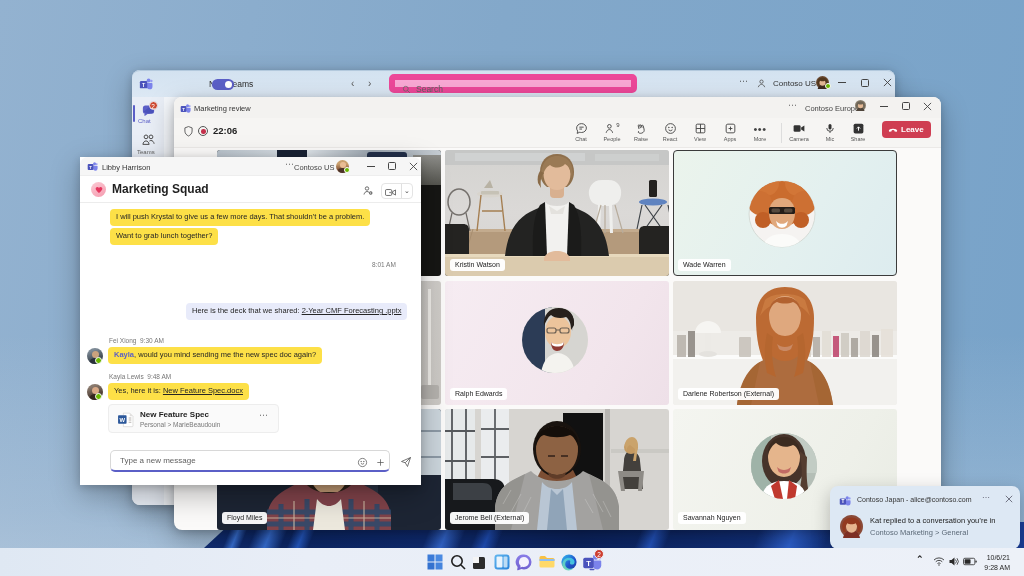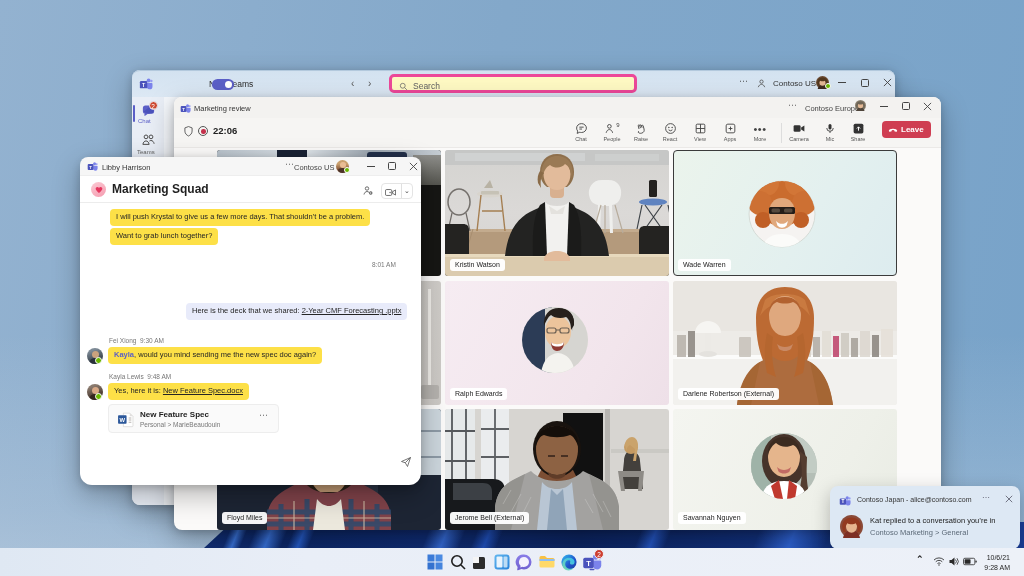--- a/index.html
+++ b/index.html
@@ -31,21 +31,21 @@
 
 .mbtn { position:absolute; width:30px; text-align:center; color:#444; }
 .mbtn .ic { height:15px; display:flex; align-items:center; justify-content:center; }
 .mbtn .lb { font-size:5.5px; color:#555; margin-top:0px; }
 
 
 .tile { position:absolute; border-radius:3px; overflow:hidden; }
 .nlabel { position:absolute; left:5px; bottom:5px; background:rgba(255,255,255,0.96); border-radius:3px; font-size:7px; color:#222; padding:2px 5px; line-height:1.2; white-space:nowrap; }
 
 
-#chatwin { left:80px; top:157px; width:341px; height:328px; background:#ffffff; border-radius:12px; }
+#chatwin { left:80px; top:157px; width:341px; height:328px; background:#ffffff; border-radius:0; }
 #chatwin .titlebar { position:absolute; left:0; top:0; right:0; height:19px; background:#f6f6f6; border-radius:8px 8px 0 0; border-bottom:1px solid #eee; }
 
 .bubble { position:absolute; background:#fde047; border-radius:4px; font-size:7.5px; color:#252525; padding:3px 6px; line-height:1.45; }
 .bubble.me { background:#e8ebfa; }
 
 
 #toast { position:absolute; left:830px; top:486px; width:190px; height:63px; background:#dde8f4; border-radius:8px; box-shadow:0 6px 18px rgba(0,0,0,0.25); }
 
 
 #taskbar { position:absolute; left:0; top:548px; width:1024px; height:28px; background:linear-gradient(90deg,#dfe8f3,#e9eef7 30%,#edf1f8); }
@@ -79,21 +79,21 @@
       <text x="7.8" y="16.6" font-size="9" font-weight="bold" fill="#fff" text-anchor="middle" font-family="Liberation Sans">T</text>
     </svg>
     <div class="abs" style="left:33px;top:9px;font-size:8.5px;color:#2b2b2b;margin-left:44px;">New Teams</div>
 
     <div class="abs" style="left:80px;top:8.5px;width:22px;height:11px;border-radius:6px;background:#5b5fc7;"></div>
     <div class="abs" style="left:93px;top:10.5px;width:7px;height:7px;border-radius:50%;background:#fff;"></div>
 
     <div class="abs" style="left:219px;top:8px;font-size:10px;color:#555;">‹</div>
     <div class="abs" style="left:236px;top:8px;font-size:10px;color:#555;">›</div>
 
-    <div class="abs" style="left:257px;top:4px;width:248px;height:19px;background:#fef9c3;border-radius:5px;border:3px solid #ec4899;">
+    <div class="abs" style="left:257px;top:4px;width:248px;height:19px;background:#f9a8d4;border-radius:5px;border:6px solid #ec4899;">
       <svg style="position:absolute;left:7px;top:4.5px" width="9" height="9" viewBox="0 0 24 24" fill="none" stroke="#666" stroke-width="2">
           <circle cx="10" cy="10" r="6.5"></circle>
           <line x1="15" y1="15" x2="21" y2="21"></line>
         </svg>
       <div style="position:absolute;left:21px;top:4px;font-size:8.5px;color:#616161;">Search</div>
     </div>
 
     <div class="abs" style="left:607px;top:6px;font-size:9px;color:#444;letter-spacing:1px;">⋯</div>
     <svg class="abs" style="left:624px;top:8px" width="11" height="11" viewBox="0 0 24 24" fill="none" stroke="#555" stroke-width="1.8">
         <circle cx="12" cy="8" r="3.6"></circle>
@@ -558,20 +558,32 @@
         <path d="M24 4l6 6h-6z" fill="#e1dfdd"></path>
         <path d="M22 12h5v2h-5zm0 4h5v2h-5zm0 4h5v2h-5z" fill="#b7b3b0"></path>
         <rect x="2" y="8" width="16" height="16" rx="1.5" fill="#2b579a"></rect>
         <text x="10" y="20.5" font-size="11" fill="#fff" text-anchor="middle" font-family="Liberation Sans" font-weight="bold">W</text>
       </svg>
       <div style="position:absolute;left:31px;top:5px;font-size:8px;font-weight:bold;color:#222;">New Feature Spec</div>
       <div style="position:absolute;left:31px;top:16px;font-size:6.5px;color:#777;">Personal &gt; MarieBeaudouin</div>
       <div style="position:absolute;left:150px;top:5px;font-size:9px;color:#555;">⋯</div>
     </div>
 
+    <div class="abs" style="left:30px;top:293px;width:280px;height:22px;background:#fff;border:1px solid #d8d8d8;border-bottom:2px solid #5b5fc7;border-radius:5px;">
+      <div style="position:absolute;left:9px;top:5px;font-size:8px;color:#616161;">Type a new message</div>
+      <svg style="position:absolute;left:246px;top:5.5px" width="11" height="11" viewBox="0 0 24 24" fill="none" stroke="#555" stroke-width="1.6">
+          <circle cx="12" cy="12" r="9"></circle>
+          <circle cx="9" cy="10" r="0.7" fill="#555"></circle>
+          <circle cx="15" cy="10" r="0.7" fill="#555"></circle>
+          <path d="M8.5 14a5 5 0 0 0 7 0"></path>
+        </svg>
+      <svg style="position:absolute;left:264px;top:5.5px" width="11" height="11" viewBox="0 0 24 24" stroke="#555" stroke-width="1.6">
+          <path d="M12 5v14M5 12h14"></path>
+        </svg>
+    </div>
     <svg class="abs" style="left:320px;top:299px" width="12" height="11" viewBox="0 0 24 22" fill="none" stroke="#555" stroke-width="1.6">
         <path d="M3 11L21 3l-6 18-4.5-7.5zM10.5 13.5L21 3"></path>
       </svg>
   </div>
 
   <div id="toast">
     <svg class="abs" style="left:9px;top:9px" width="12" height="12" viewBox="0 0 24 24">
       <circle cx="16.5" cy="6" r="3.3" fill="#7b83eb"></circle>
       <circle cx="21.2" cy="6.8" r="2.1" fill="#969bf2"></circle>
       <path d="M13.5 10.3h8.4a1.2 1.2 0 0 1 1.2 1.2v4.6a5 5 0 0 1-5 5 4.9 4.9 0 0 1-4.6-3.2z" fill="#7b83eb"></path>

